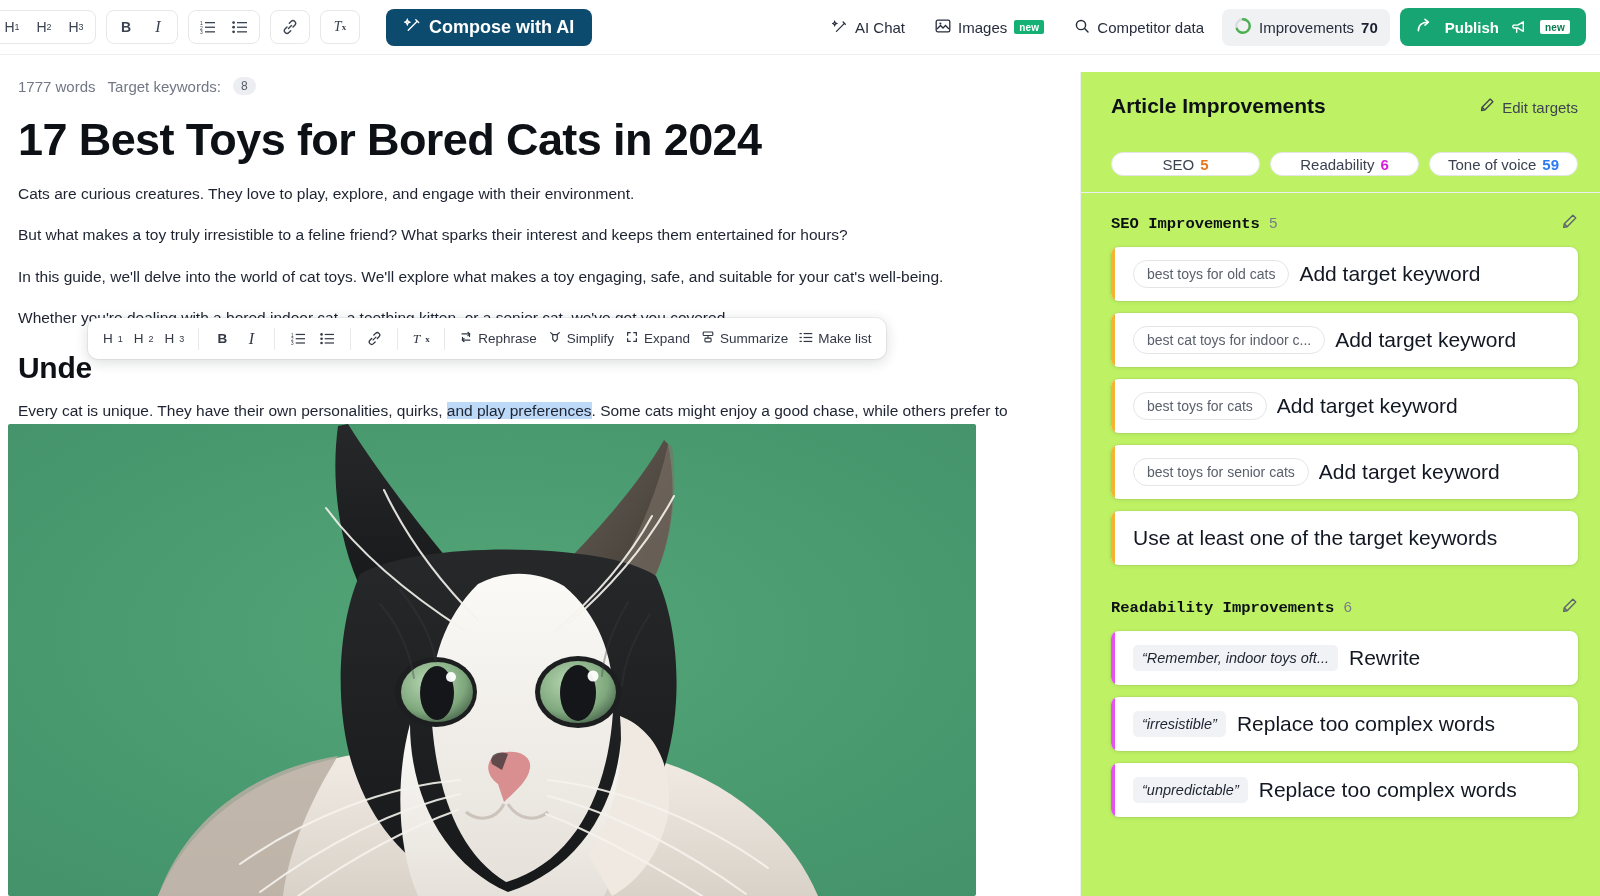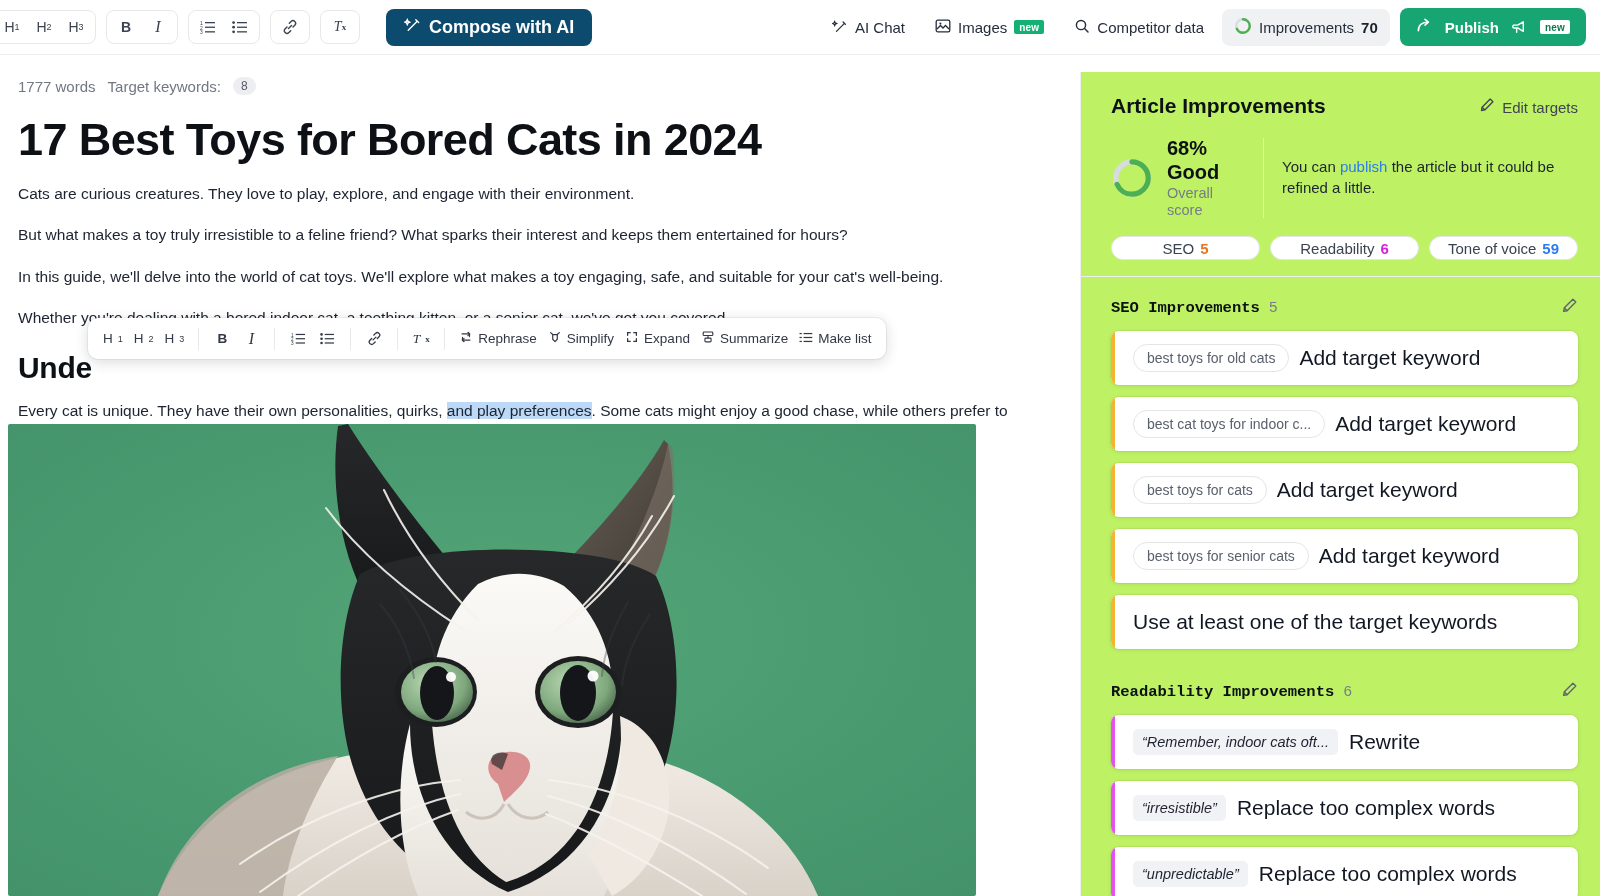--- a/index.html
+++ b/index.html
@@ -546,34 +546,20 @@
       <span>
         <svg width="16" height="16" viewBox="0 0 16 16" fill="none" stroke="#3e4450" stroke-width="1.35" stroke-linejoin="round">
             <path d="M11.2 2.1l2.7 2.7-8.1 8.1-3.3.6.6-3.3z"></path>
             <path d="M3.1 10.2l2.7 2.7"></path>
           </svg>
       </span>
       <span>Edit targets</span>
     </div>
   </div>
 
-  <div class="score-row">
-    <svg class="donut" viewBox="0 0 44 44">
-      <circle cx="22" cy="22" r="17" fill="none" stroke="#d8dbe0" stroke-width="5.5"></circle>
-      <circle cx="22" cy="22" r="17" fill="none" stroke="#4caf50" stroke-width="5.5" stroke-linecap="round" stroke-dasharray="72.6 106.8" transform="rotate(-90 22 22)"></circle>
-    </svg>
-    <div class="score-txt">
-      <div class="score-main">68% Good</div>
-      <div class="score-sub">Overall score</div>
-    </div>
-    <div class="vdiv"></div>
-    <div class="score-desc">
-      <span>You can </span><a>publish</a><span> the article but it could be refined a little.</span>
-    </div>
-  </div>
 
   <div class="pills">
     <div class="pill">
       <span>SEO</span>
       <b class="seo">5</b>
     </div>
     <div class="pill">
       <span>Readability</span>
       <b class="read">6</b>
     </div>
@@ -623,21 +609,21 @@
       <span class="sect-count">6</span>
       <span class="sect-pencil">
         <svg width="17" height="17" viewBox="0 0 16 16" fill="none" stroke="#5c6370" stroke-width="1.3" stroke-linejoin="round">
             <path d="M11.2 2.1l2.7 2.7-8.1 8.1-3.3.6.6-3.3z"></path>
             <path d="M3.1 10.2l2.7 2.7"></path>
           </svg>
       </span>
     </div>
 
     <div class="imp-card read">
-      <span class="quote">“Remember, indoor cats oft...</span>
+      <span class="quote">“Remember, indoor toys oft...</span>
       <span class="imp-action">Rewrite</span>
     </div>
     <div class="imp-card read">
       <span class="quote">“irresistible”</span>
       <span class="imp-action">Replace too complex words</span>
     </div>
     <div class="imp-card read">
       <span class="quote">“unpredictable”</span>
       <span class="imp-action">Replace too complex words</span>
     </div>

